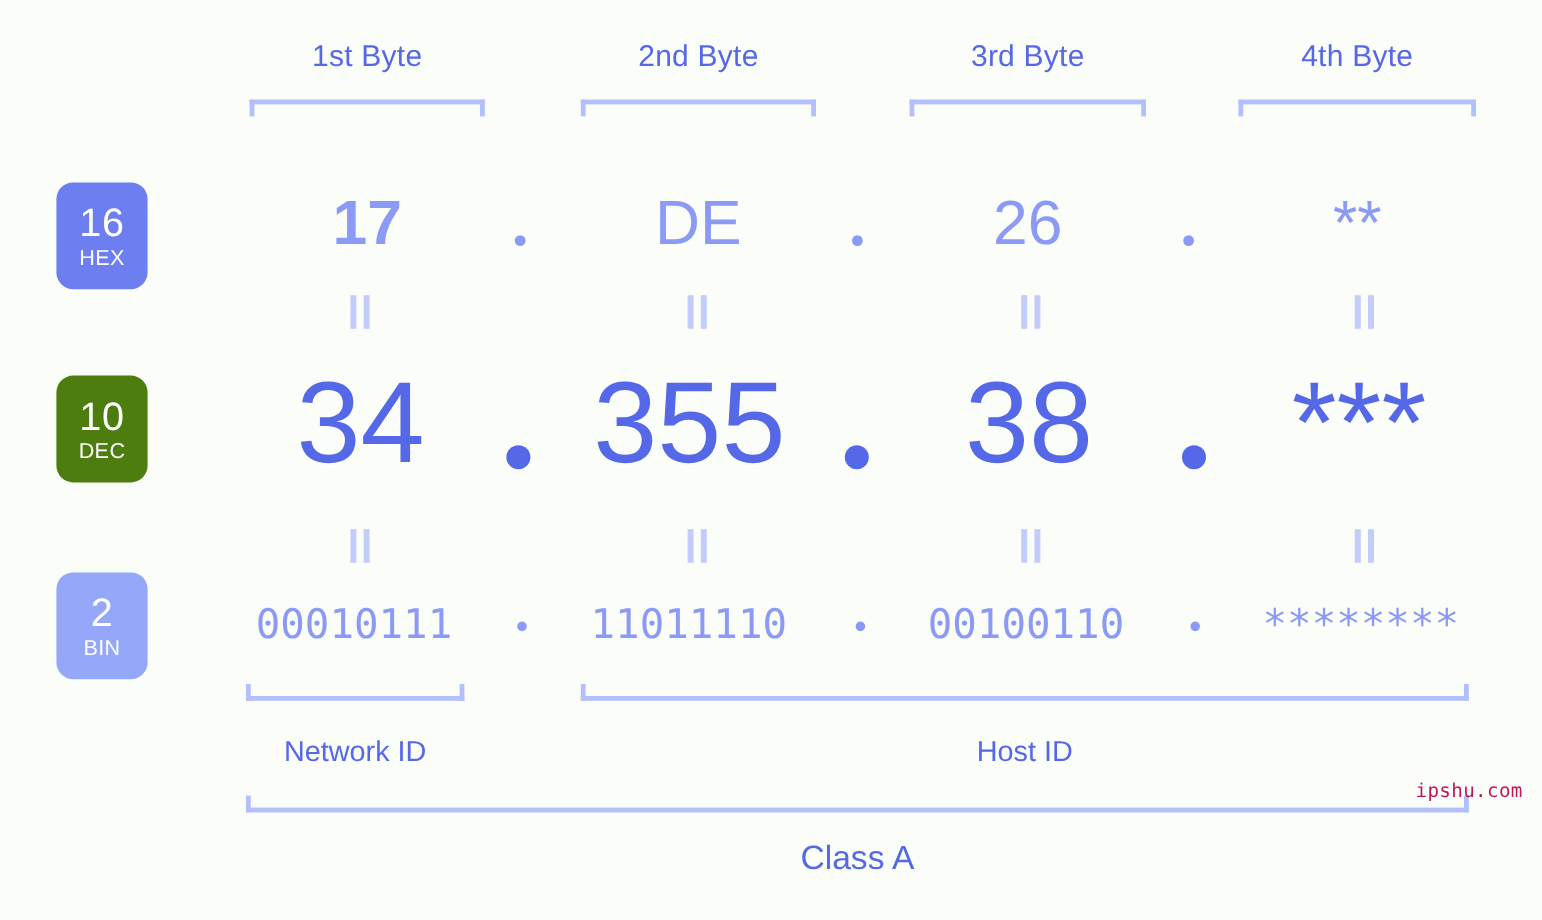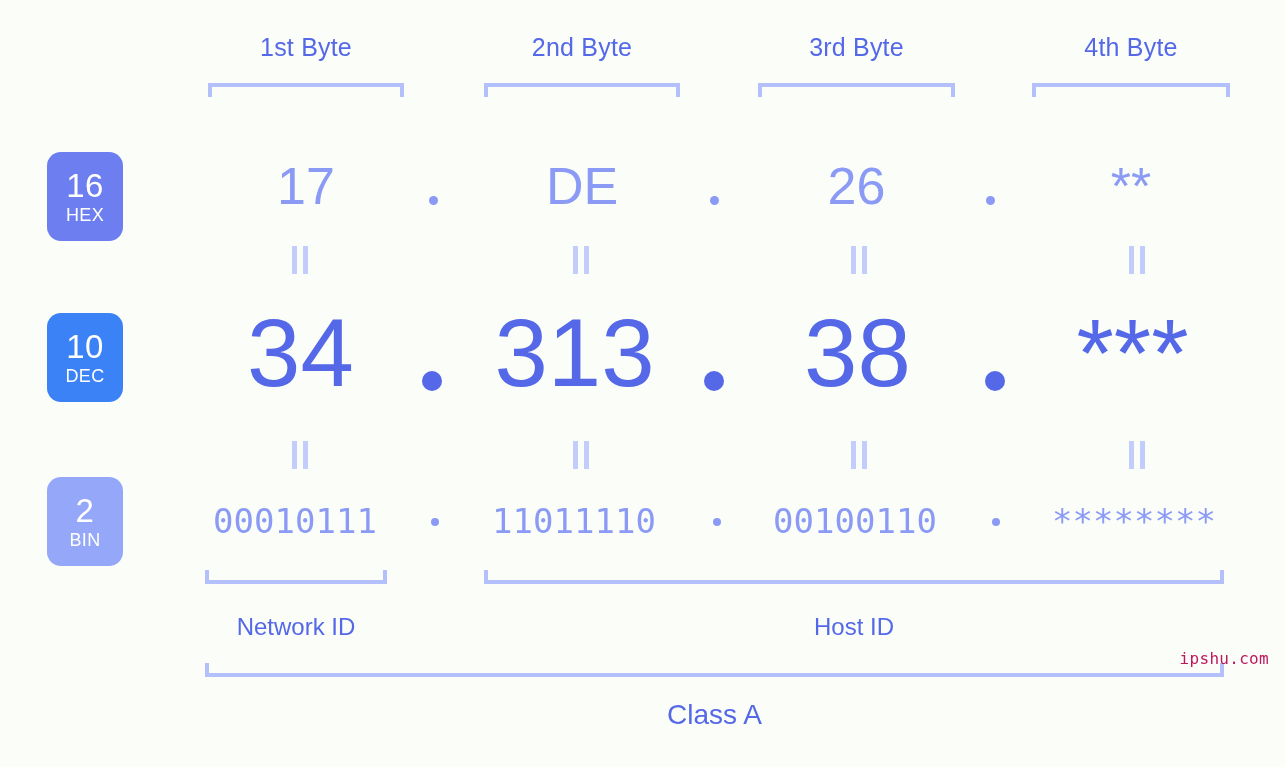--- a/index.html
+++ b/index.html
@@ -168,31 +168,31 @@
 
   <div class="bracket-down" style="left:208px; top:83px; width:196px;"></div>
   <div class="bracket-down" style="left:484px; top:83px; width:196px;"></div>
   <div class="bracket-down" style="left:758px; top:83px; width:197px;"></div>
   <div class="bracket-down" style="left:1032px; top:83px; width:198px;"></div>
 
   <div class="badge" id="badge-hex" style="top: 152px; height: 89px; background: rgb(108, 126, 240);">
     <span class="num">16</span>
     <span class="nm">HEX</span>
   </div>
-  <div class="badge" id="badge-dec" style="top: 313px; height: 89px; background: #3b82f6;">
+  <div class="badge" id="badge-dec" style="top: 313px; height: 89px; background: #4d7c0f;">
     <span class="num">10</span>
     <span class="nm">DEC</span>
   </div>
   <div class="badge" id="badge-bin" style="top: 477px; height: 89px; background: rgb(148, 167, 249);">
     <span class="num">2</span>
     <span class="nm">BIN</span>
   </div>
 
   <div class="row-hex">
-    <div class="cell" style="left:208px; top:160px; width:196px;">17</div>
+    <div class="cell" style="left:208px; top:160px; width:196px;font-weight:bold;">17</div>
     <div class="cell" style="left:484px; top:160px; width:196px;">DE</div>
     <div class="cell" style="left:758px; top:160px; width:197px;">26</div>
     <div class="cell" style="left:1032px; top:160px; width:198px;">**</div>
     <div class="dot dot-hex" style="left:429px; top:196px;"></div>
     <div class="dot dot-hex" style="left:710px; top:196px;"></div>
     <div class="dot dot-hex" style="left:986px; top:196px;"></div>
   </div>
 
   <div class="eq" style="left:289px; top:246px;">
       <i></i>
@@ -206,21 +206,21 @@
       <i></i>
       <i></i>
     </div>
   <div class="eq" style="left:1126px; top:246px;">
       <i></i>
       <i></i>
     </div>
 
   <div class="row-dec">
     <div class="cell" style="left:188px; top:305px; width:225px;">34</div>
-    <div class="cell" style="left:462px; top:305px; width:225px;">313</div>
+    <div class="cell" style="left:462px; top:305px; width:225px;">355</div>
     <div class="cell" style="left:745px; top:305px; width:225px;">38</div>
     <div class="cell" style="left:1020px; top:305px; width:225px;">***</div>
     <div class="dot dot-dec" style="left:422px; top:371px;"></div>
     <div class="dot dot-dec" style="left:704px; top:371px;"></div>
     <div class="dot dot-dec" style="left:985px; top:371px;"></div>
   </div>
 
   <div class="eq" style="left:289px; top:441px;">
       <i></i>
       <i></i>

